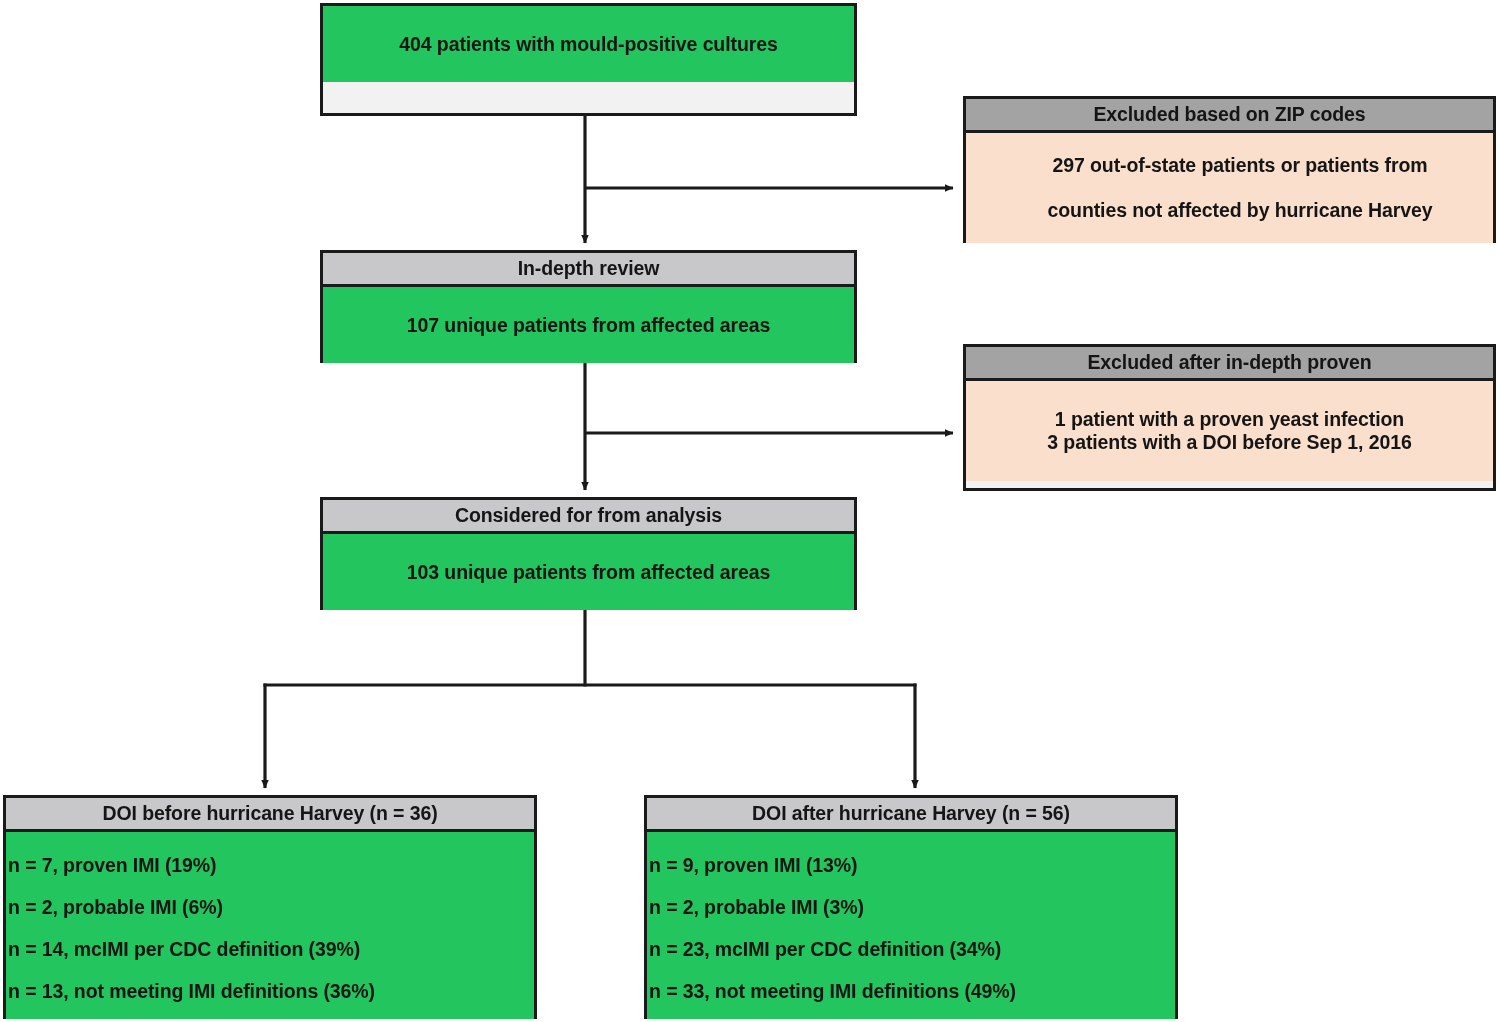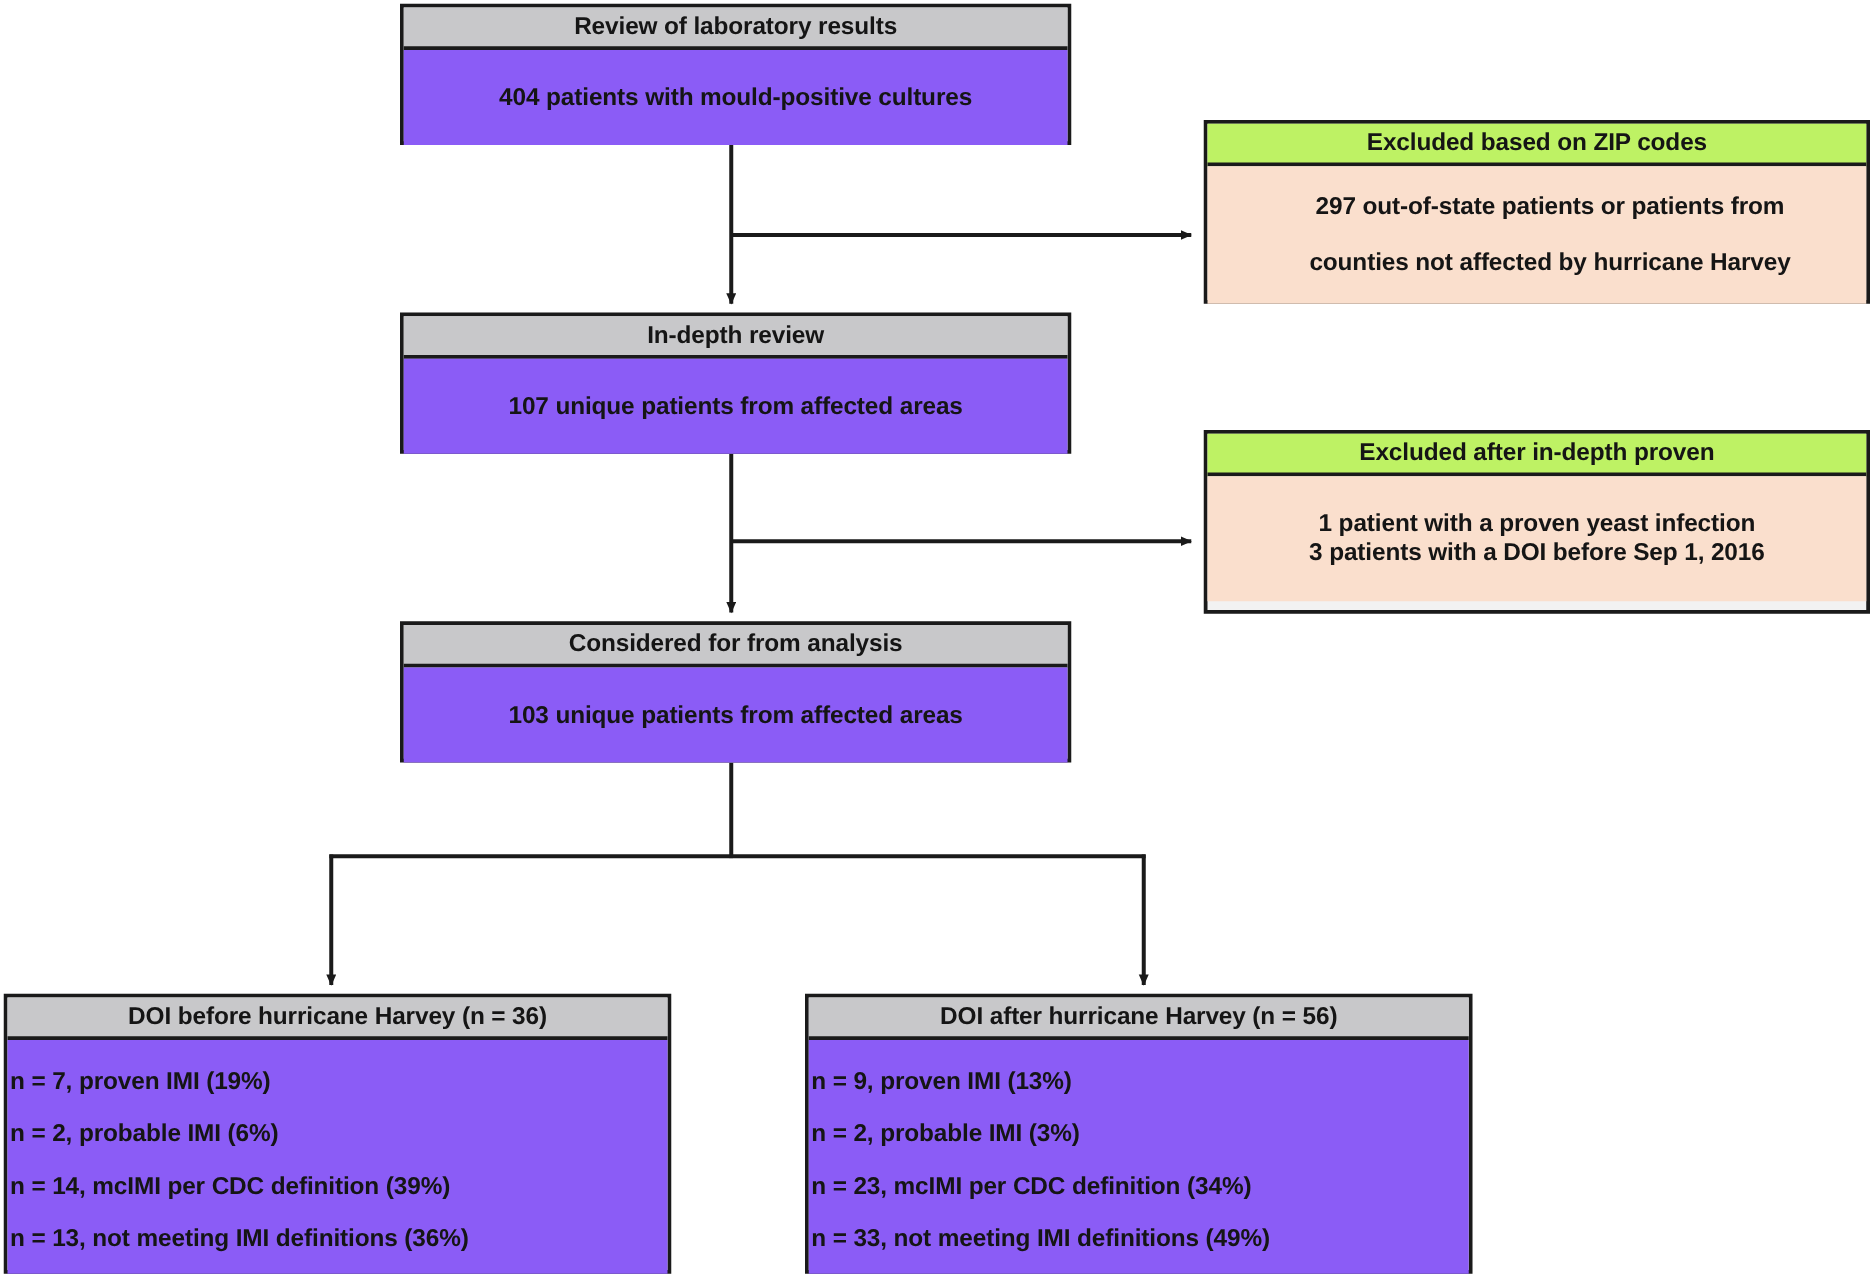--- a/index.html
+++ b/index.html
@@ -38,37 +38,37 @@
     text-align: center;
     font-weight: bold;
     font-size: 19.5px;
     color: #151515;
     line-height: 31px;
     height: 34px;
     letter-spacing: -0.1px;
   }
   .node .body {
     box-sizing: border-box;
-    background: #8b5cf6;
+    background: #22c55e;
     display: flex;
     flex-direction: column;
     justify-content: center;
   }
   .node .body .line {
     text-align: center;
     font-weight: bold;
     font-size: 19.5px;
     color: #151515;
     letter-spacing: -0.1px;
   }
   .node.excluded {
     border-color: #1a1a1a;
   }
   .node.excluded .hdr {
-    background: #bef264;
+    background: #a3a3a3;
   }
   .node.excluded .body {
     background: #fadfcd;
   }
   .node.leaf .body .line {
     text-align: left;
     padding-left: 2px;
   }
   
   #node-review       { left: 320px;  top: 3px;   width: 537px; height: 113px; }
@@ -110,21 +110,20 @@
     <line x1="585" y1="363" x2="585" y2="490" stroke="#1a1a1a" stroke-width="3.2" marker-end="url(#arrow)"></line>
     <line x1="585" y1="433" x2="953" y2="433" stroke="#1a1a1a" stroke-width="3.2" marker-end="url(#arrow)"></line>
 
     <line x1="585" y1="610" x2="585" y2="686.5" stroke="#1a1a1a" stroke-width="3.2"></line>
     <line x1="263.5" y1="685" x2="916.5" y2="685" stroke="#1a1a1a" stroke-width="3.2"></line>
     <line x1="265" y1="683.5" x2="265" y2="788" stroke="#1a1a1a" stroke-width="3.2" marker-end="url(#arrow)"></line>
     <line x1="915" y1="683.5" x2="915" y2="788" stroke="#1a1a1a" stroke-width="3.2" marker-end="url(#arrow)"></line>
   </svg>
 
   <div class="node" id="node-review">
-    <div class="hdr">Review of laboratory results</div>
     <div class="body">
       <div class="line">404 patients with mould-positive cultures</div>
     </div>
   </div>
 
   <div class="node" id="node-indepth">
     <div class="hdr">In-depth review</div>
     <div class="body">
       <div class="line">107 unique patients from affected areas</div>
     </div>

